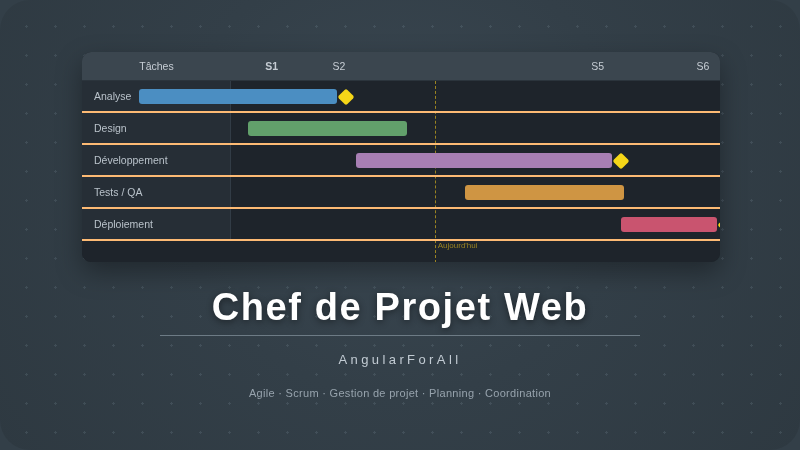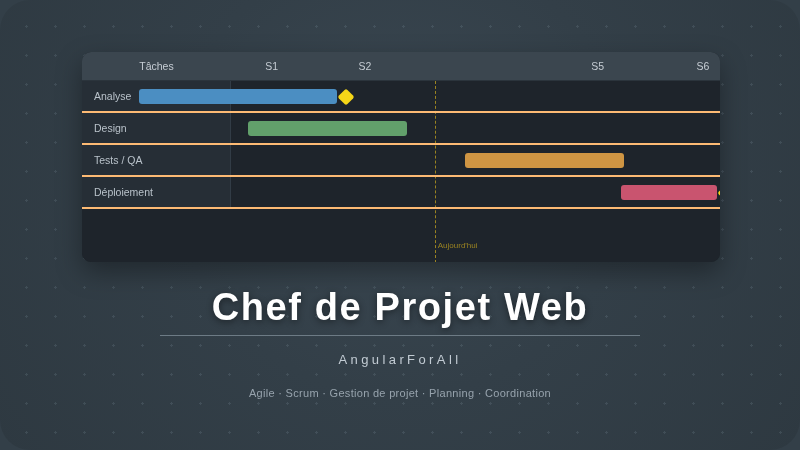--- a/index.html
+++ b/index.html
@@ -170,22 +170,22 @@
 </style>
 </head>
 <body>
 
 <div id="stage">
   <div id="dots"></div>
 
   <div id="gantt-card">
     <div id="gantt-header">
       <div class="hdr-label" id="hdr-taches">Tâches</div>
-    <div class="hdr-label" style="left: 159.75px; width: 60px;">S1</div>
-        <div class="hdr-label" style="left: 253px; width: 60px;">S2</div>
+    <div class="hdr-label" style="left: 159.75px; width: 60px; font-weight: bold;">S1</div>
+        <div class="hdr-label" style="left: 227px; width: 60px;">S2</div>
         <div class="hdr-label" style="left: 322.75px; width: 60px; margin-top: 24px;">S3</div>
         <div class="hdr-label" style="left: 485.75px; width: 60px;">S5</div>
         <div class="hdr-label" style="left: 567.25px; width: 60px; text-align: right;">S6</div>
       </div>
     <div id="grid-body">
       <div id="today-line" style="left: 352.75px;"></div>
       <div id="today-label" style="left: 355.75px; top: 160px;">Aujourd'hui</div>
     <div class="row">
           <div class="row-label-cell">
             <div class="row-label">Analyse</div>
@@ -198,20 +198,29 @@
         <div class="row">
           <div class="row-label-cell">
             <div class="row-label">Design</div>
           </div>
           <div class="row-track">
             <div class="bar" style="left: 16.88px; width: 159.5px; background: rgb(98, 160, 107);"></div>
           </div>
         </div>
         <div class="row">
           <div class="row-label-cell">
+            <div class="row-label">Développement</div>
+          </div>
+          <div class="row-track">
+            <div class="bar" style="left: 125.34px; width: 255.2px; background: rgb(168, 127, 180);"></div>
+            <div class="milestone" style="left: 383.54px; background: rgb(245, 214, 24);"></div>
+          </div>
+        </div>
+        <div class="row">
+          <div class="row-label-cell">
             <div class="row-label">Tests / QA</div>
           </div>
           <div class="row-track">
             <div class="bar" style="left: 233.8px; width: 159.5px; background: rgb(207, 149, 67);"></div>
           </div>
         </div>
         <div class="row">
           <div class="row-label-cell">
             <div class="row-label">Déploiement</div>
           </div>

